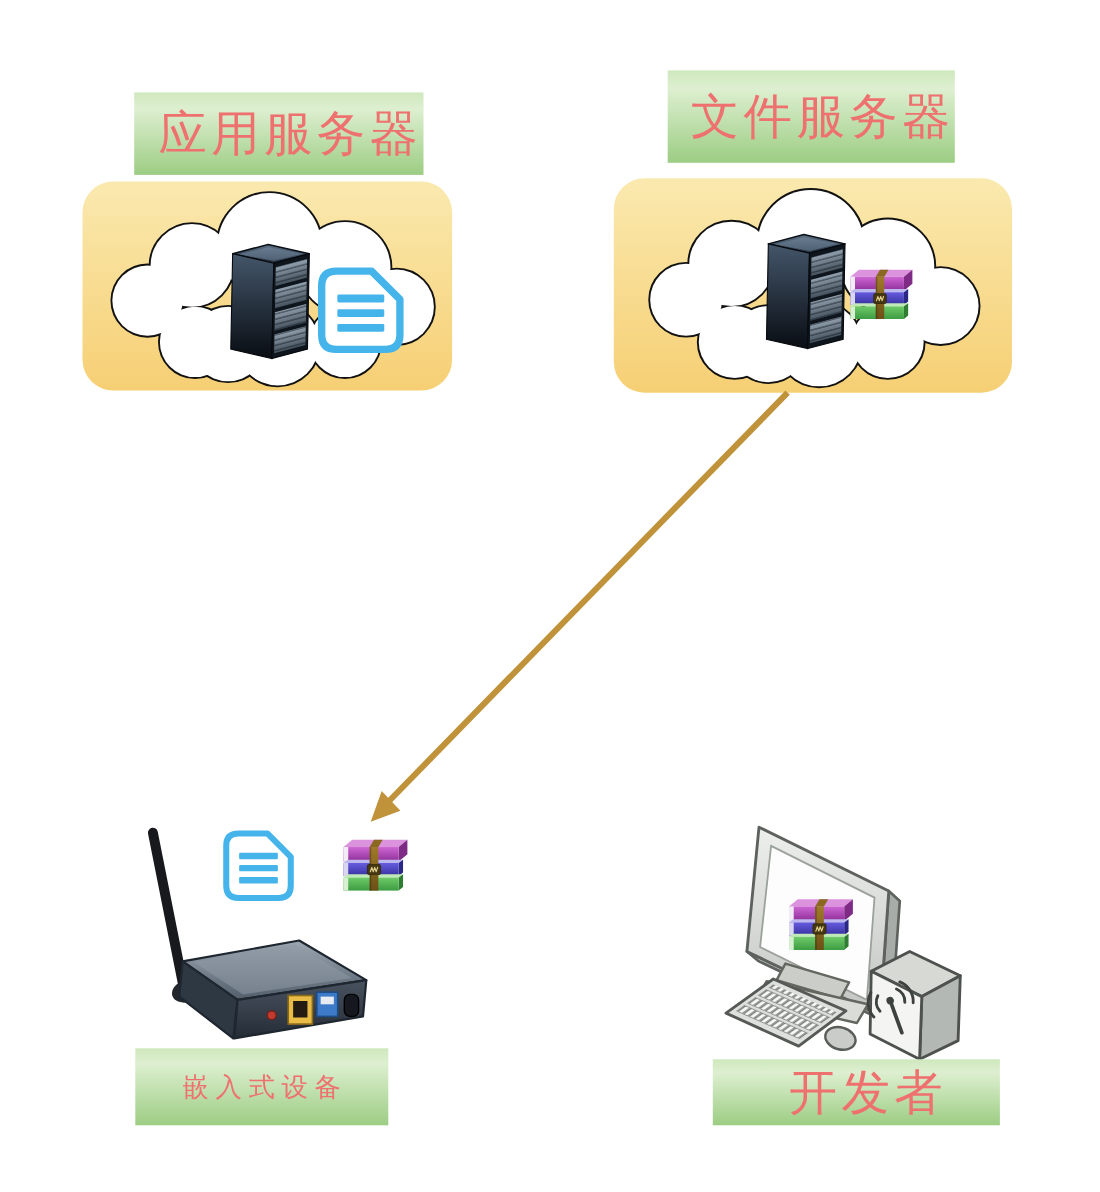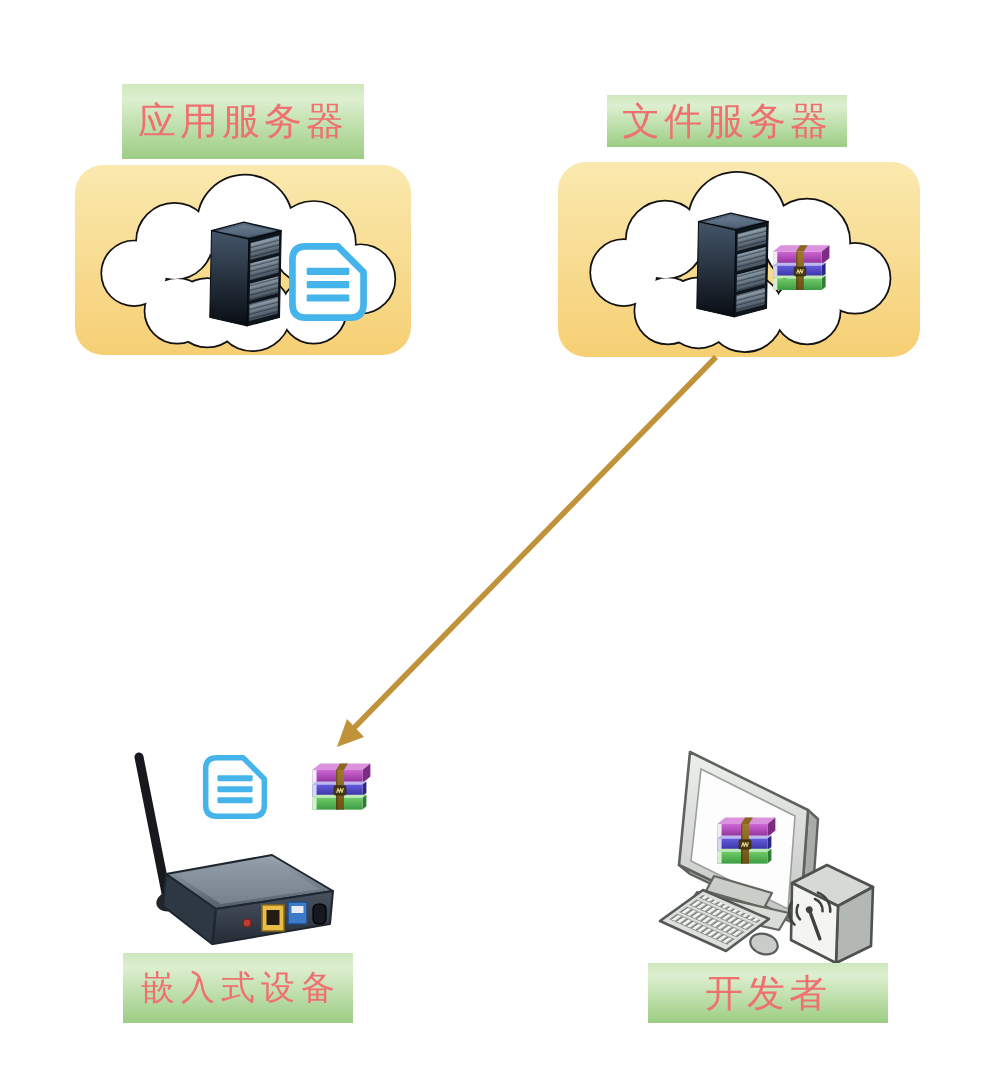--- a/index.html
+++ b/index.html
@@ -7,22 +7,22 @@
     width:1000px;height:1084px;background:#ffffff;position:relative;overflow:hidden;
     font-family:"Liberation Sans","DejaVu Sans",sans-serif;
   }
   #diagram-svg{position:absolute;left:0;top:0;z-index:1;}
   .label{
     position:absolute;z-index:2;display:flex;align-items:center;justify-content:center;
     background:linear-gradient(180deg,#cfe8bd 0%,#ddefd0 20%,#9ccd83 100%);
     color:#ee716f;text-align:center;white-space:nowrap;
   }
   .label span{display:block;}
-  .lbl-big{font-size:38px;letter-spacing:4px;padding-left:0;}
-  .lbl-mid{font-size:34px;letter-spacing:6px;padding-left:6px;}
+  .lbl-big{font-size:44px;letter-spacing:4px;padding-left:21px;}
+  .lbl-mid{font-size:24px;letter-spacing:6px;padding-left:6px;}
 </style>
 </head>
 <body>
 
 <svg id="diagram-svg" width="1000" height="1084" viewBox="0 0 1000 1084" xmlns="http://www.w3.org/2000/svg">
   <defs>
     <linearGradient id="gradYellow" x1="0" y1="0" x2="0" y2="1">
       <stop offset="0" stop-color="#FAE9AF"></stop>
         <stop offset="1" stop-color="#F6CF74"></stop>
     </linearGradient>
@@ -205,21 +205,21 @@
       <rect x="0.06" y="0.1" width="0.88" height="0.8" fill="url(#patKeys)"></rect>
     </g>
     <ellipse cx="764" cy="944" rx="14" ry="10" transform="rotate(16 764 944)" fill="#C9CCC9" stroke="#5A5E5A" stroke-width="2.2"></ellipse>
   </g>
 </svg>
 
 <div class="label lbl-big" style="left:122px;top:84px;width:242px;height:75px">
   <span>应用服务器</span>
 </div>
 
-<div class="label lbl-big" style="left:607px;top:95px;width:240px;height:52px">
+<div class="label lbl-big" style="left:607px;top:64px;width:240px;height:84px">
   <span>文件服务器</span>
 </div>
 
 <div class="label lbl-mid" style="left:123px;top:953px;width:224px;height:70px">
   <span>嵌入式设备</span>
 </div>
 
 <div class="label lbl-big" style="left:648px;top:963px;width:240px;height:60px">
   <span>开发者</span>
 </div>

